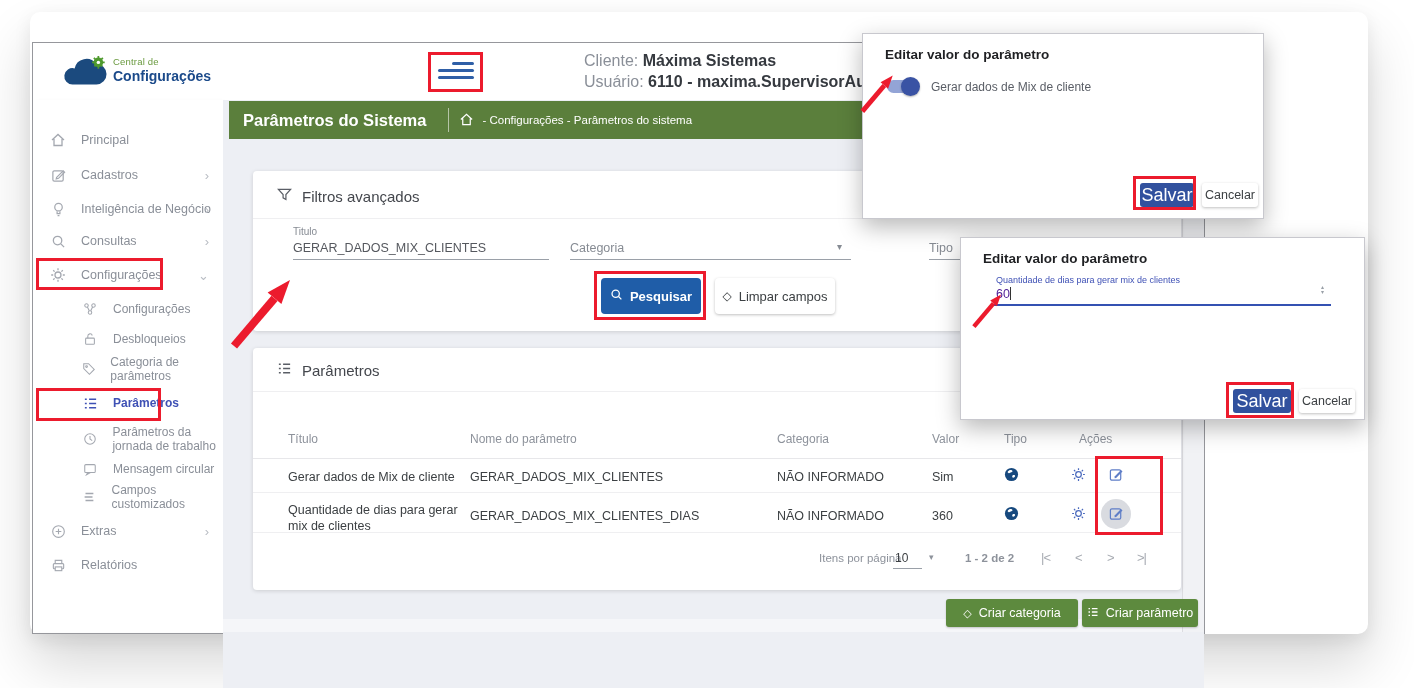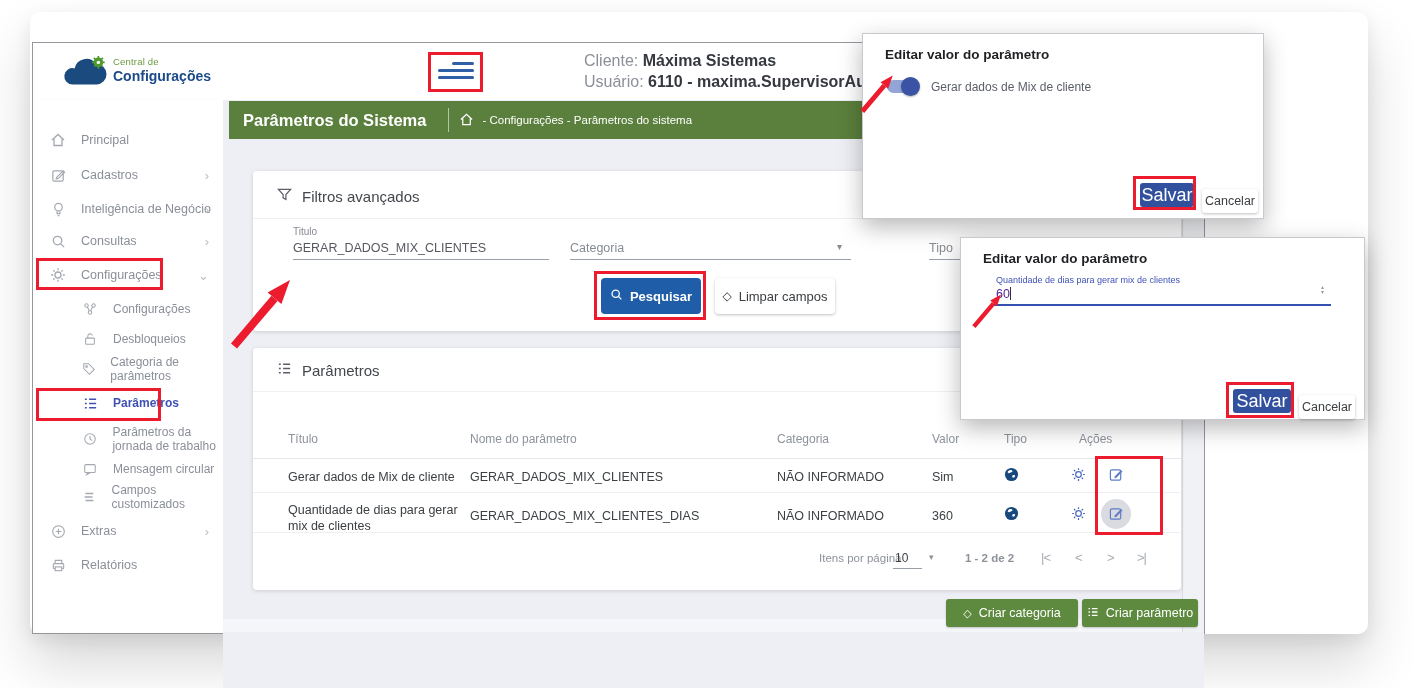--- a/index.html
+++ b/index.html
@@ -50,21 +50,21 @@
   .th{position:absolute;font-size:12px;color:#8d929b;}
   .td{position:absolute;font-size:12.5px;color:#3c4043;}
   .pag{position:absolute;font-size:11.5px;color:#8d929b;}
   .navico{position:absolute;font-size:13px;color:#a7abb2;letter-spacing:-1px;cursor:pointer;}
   
   .modal{background:#fff;border:1px solid #c8c8ce;box-shadow:0 8px 22px rgba(0,0,0,.28);z-index:40;}
   .modal-title{position:absolute;left:22px;top:13px;font-size:13.5px;font-weight:bold;color:#1f2023;}
   .m-btn-save{background:#31519e;color:#fff;border-radius:3px;font-size:18px;display:flex;
               align-items:center;justify-content:center;cursor:pointer;}
   .m-btn-cancel{background:#fff;color:#3c4043;border-radius:3px;font-size:12.5px;display:flex;
-              align-items:center;justify-content:center;box-shadow:0 1px 3px rgba(0,0,0,.25);cursor:pointer;margin-top:6px;}
+              align-items:center;justify-content:center;box-shadow:0 1px 3px rgba(0,0,0,.25);cursor:pointer;}
   .toggle-track{position:absolute;width:32px;height:13px;border-radius:7px;background:#93a4d6;}
   .toggle-knob{position:absolute;width:19px;height:19px;border-radius:50%;background:#3a53a4;
                box-shadow:0 1px 2px rgba(0,0,0,.3);}
   .caret{display:inline-block;width:1px;height:13px;background:#333;vertical-align:-2px;}
   
   .rbox{position:absolute;border:3px solid #ec1b2d;z-index:60;pointer-events:none;}
   .rarrow{position:absolute;z-index:61;pointer-events:none;}
   .circle-bg{position:absolute;width:30px;height:30px;border-radius:50%;background:#d9dbe0;}
 </style>
 </head>

